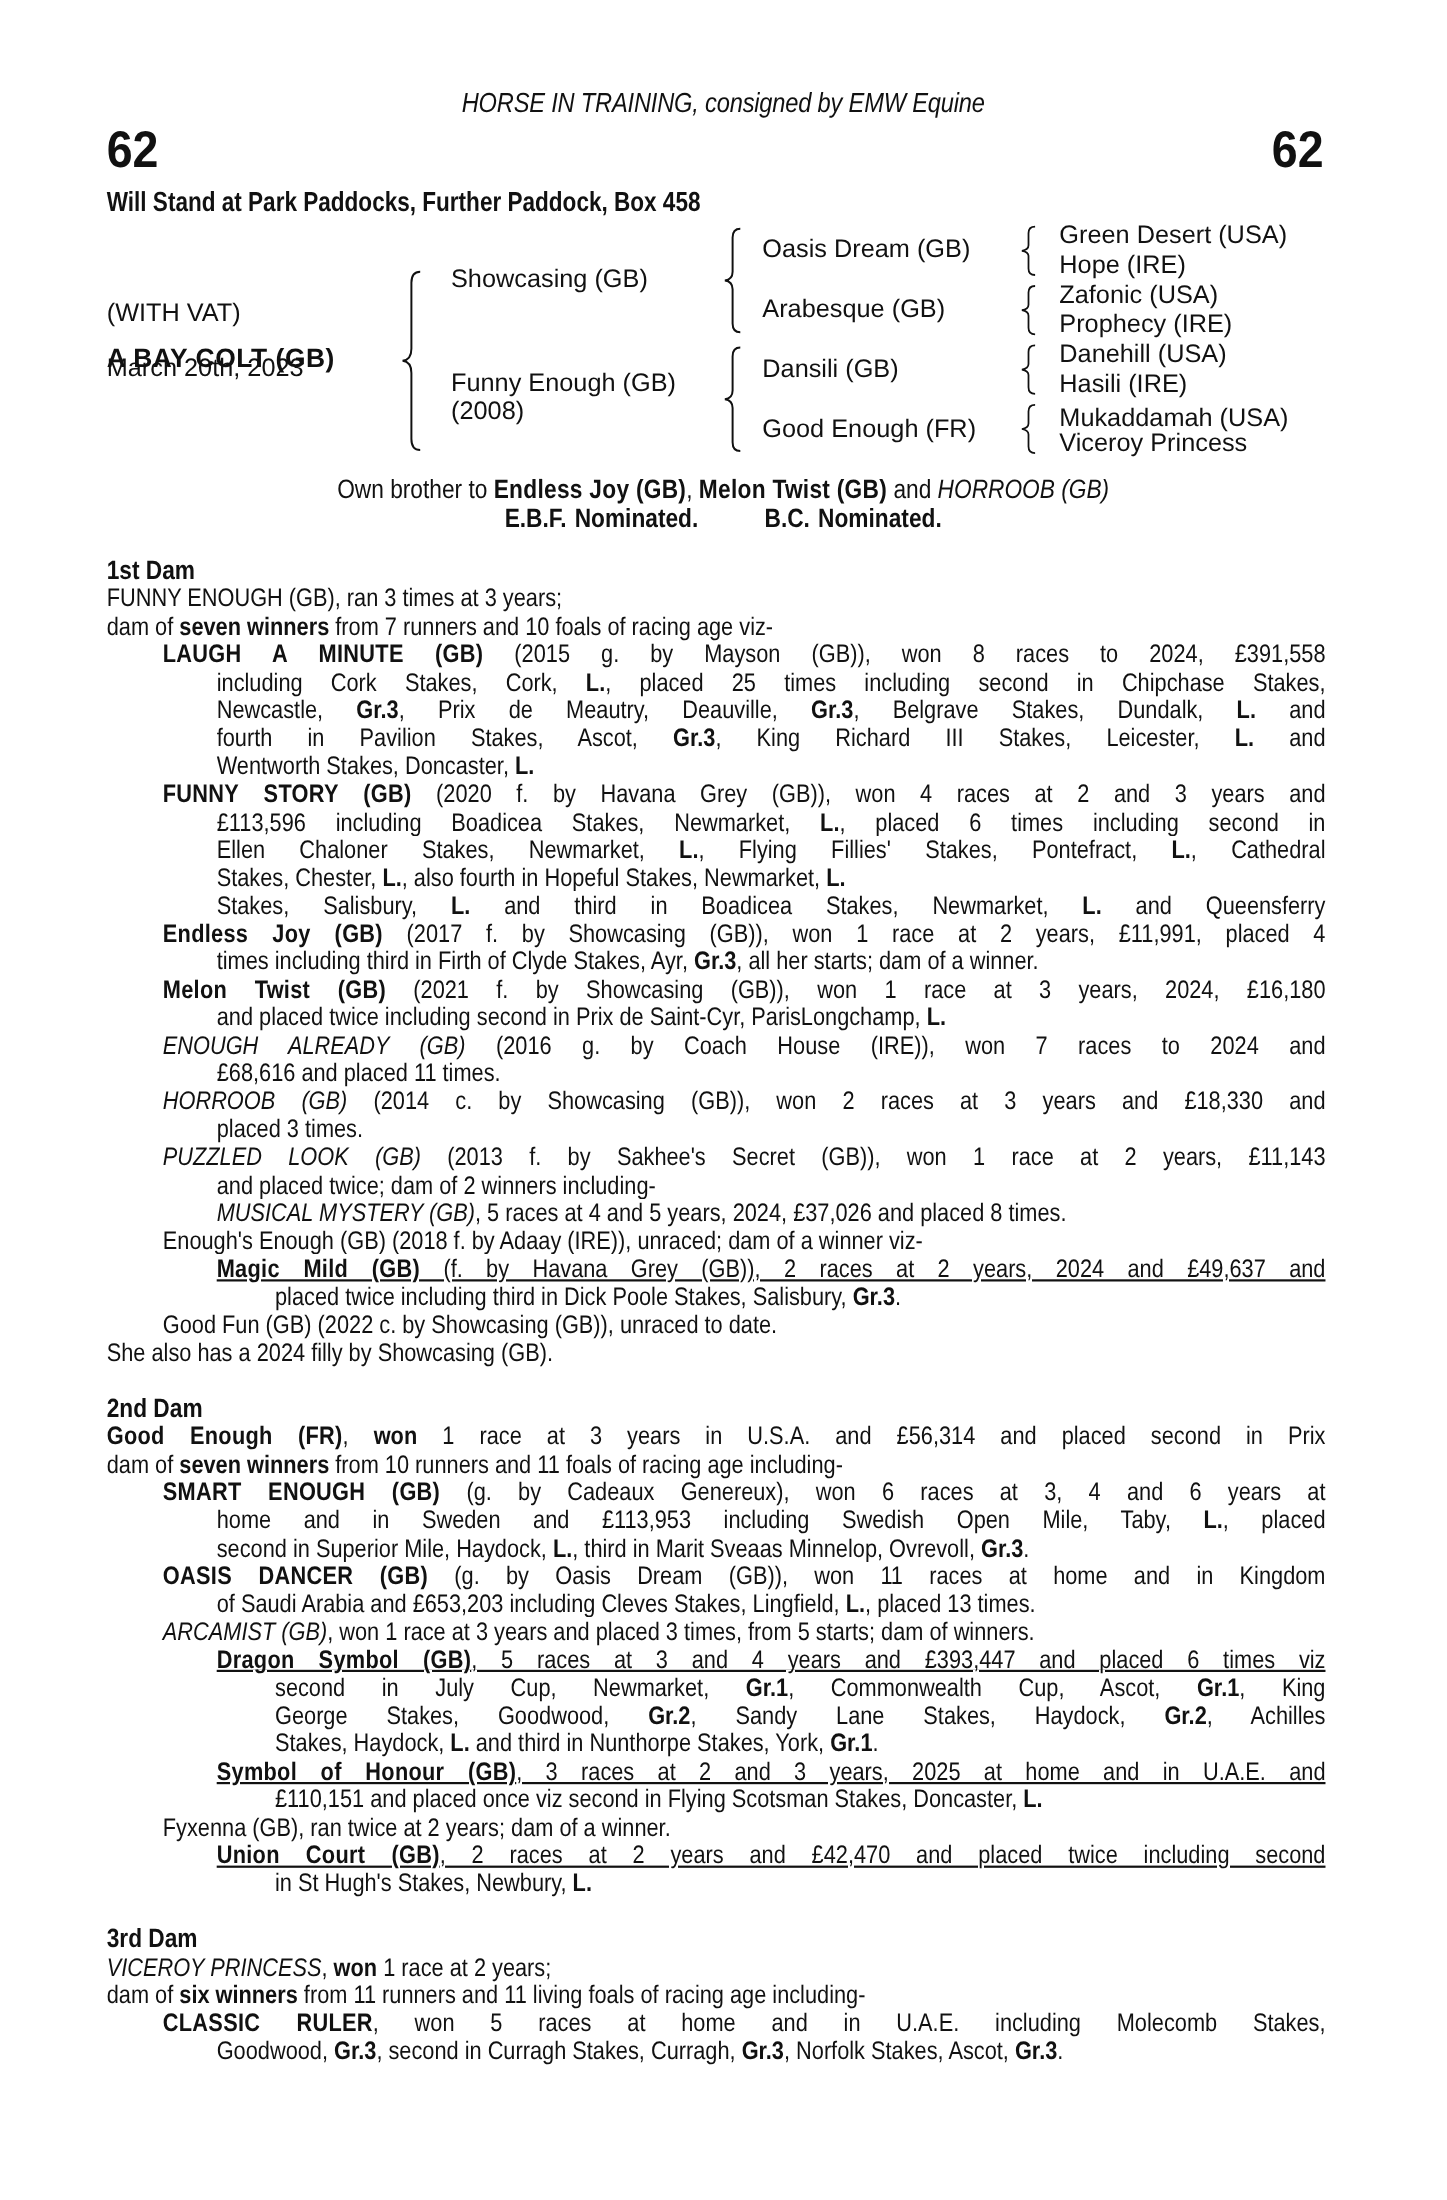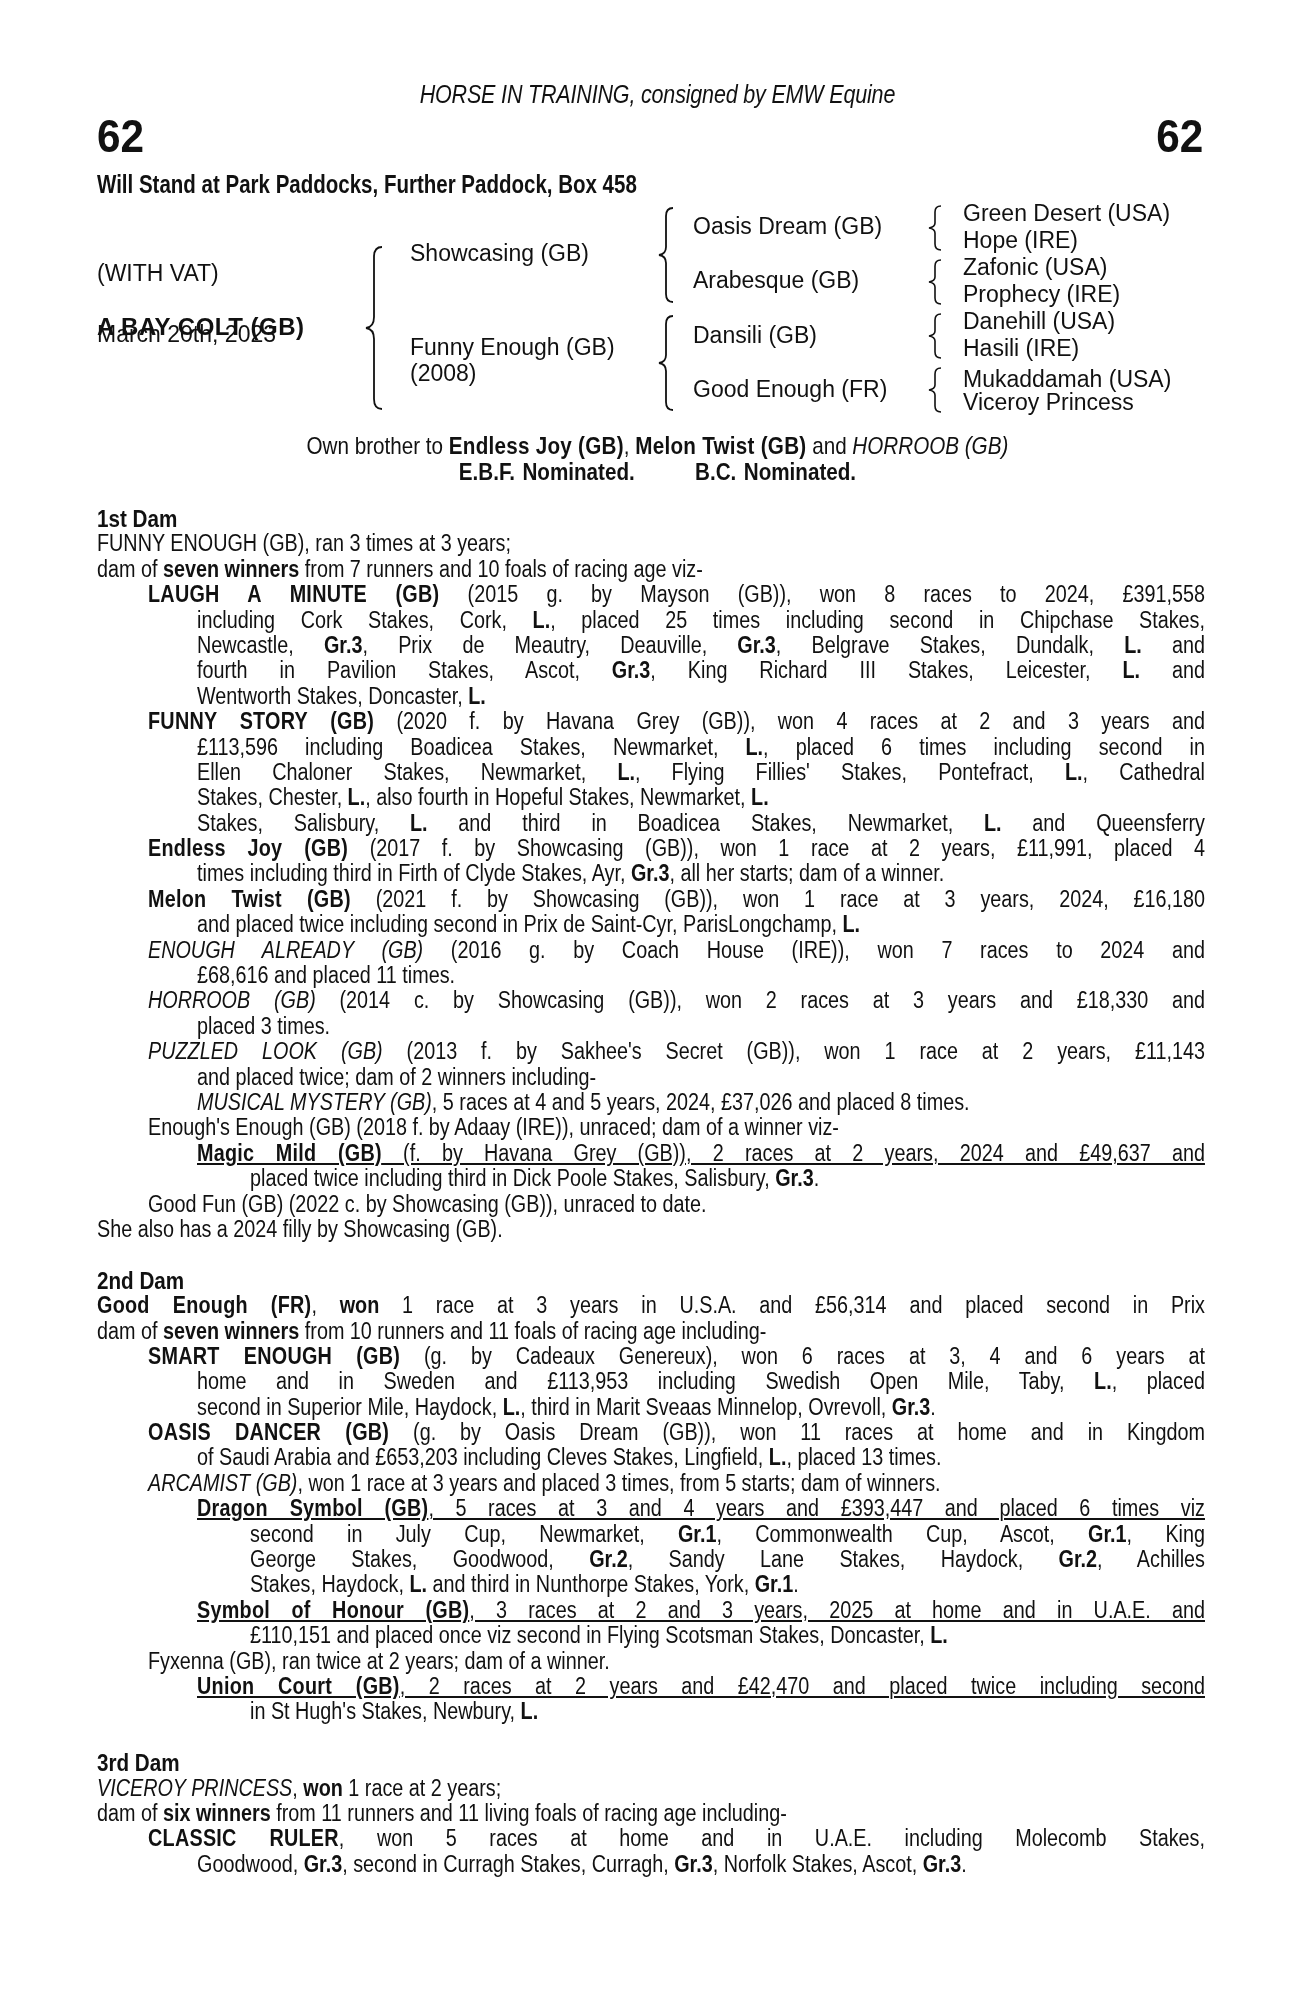--- a/index.html
+++ b/index.html
@@ -4,21 +4,21 @@
 <style>
   html, body { margin: 0; padding: 0; background: #ffffff; }
   body { width: 1315px; height: 2000px; position: relative; overflow: hidden; color: #111; font-family: "Liberation Sans", sans-serif; }
   .abs { position: absolute; white-space: nowrap; }
   .hdr { top: 80px; left: 0; width: 1315px; text-align: center; font-style: italic; font-size: 25px; transform: scaleX(0.86); transform-origin: 657px 0; letter-spacing: -0.2px; }
   .lotnum { top: 108px; font-size: 47px; font-weight: bold; transform: scaleX(0.9); }
   .lot-left { left: 97px; transform-origin: 0 0; }
   .lot-right { right: 112px; transform-origin: 100% 0; }
   .stand { top: 170px; left: 97px; font-size: 25px; font-weight: bold; transform: scaleX(0.82); transform-origin: 0 0; }
   .ped { font-size: 23px; line-height: 26px; }
-  .vat { top: 260px; left: 97px; }
+  .vat { top: 271px; left: 97px; }
   .colt { top: 295px; left: 97px; font-weight: 900; font-size: 24px; letter-spacing: 0.5px; margin-top: 19px; }
   .dob { top: 321px; left: 97px; }
   .brace { position: absolute; }
   .own { top: 432px; left: 0; width: 1315px; text-align: center; font-size: 24px; transform: scaleX(0.86); transform-origin: 657px 0; }
   .nom { top: 458px; left: 0; width: 1315px; text-align: center; font-size: 24px; font-weight: bold; transform: scaleX(0.86); transform-origin: 657px 0; word-spacing: 2px; }
   .nom span + span { margin-left: 70px; }
   .body { position: absolute; top: 506px; left: 97px; width: 1108px; font-size: 23px; line-height: 25.4px; }
   .line { position: relative; white-space: nowrap; height: 25.4px; transform-origin: 0 0; }
   .line.j { text-align: justify; text-align-last: justify; white-space: normal; }
   .sect { font-weight: bold; font-size: 24px; }

